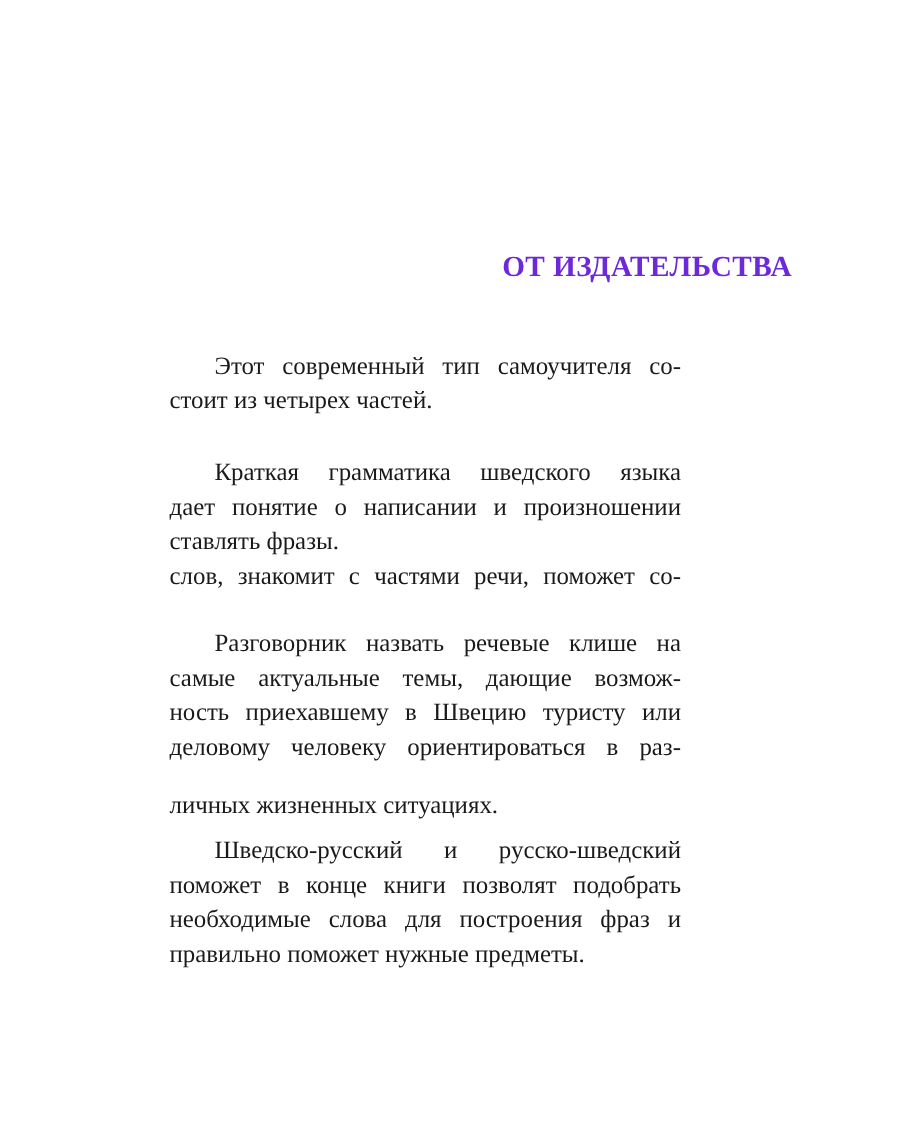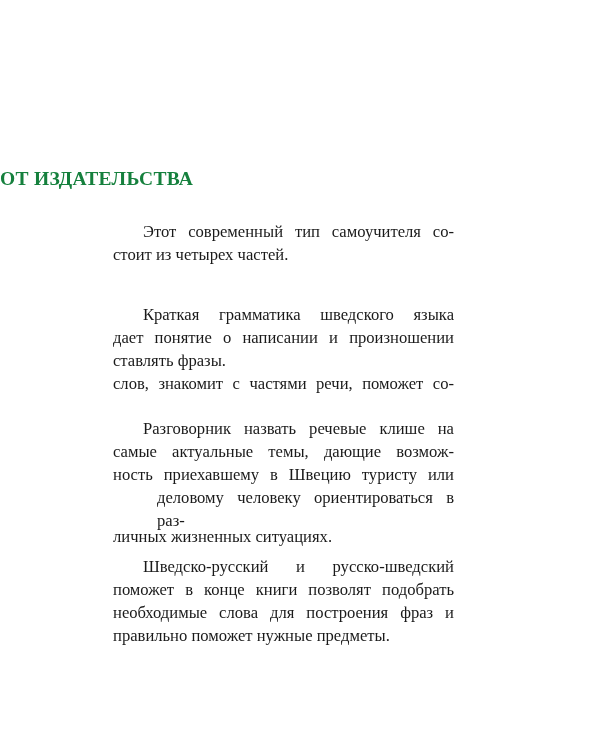--- a/index.html
+++ b/index.html
@@ -5,32 +5,32 @@
     html, body { margin: 0; padding: 0; }
     body {
       width: 600px; height: 750px; background: #ffffff; overflow: hidden;
       position: relative;
       font-family: "Liberation Serif", "DejaVu Serif", serif;
       color: #1a1a1a;
     }
     .page { position: absolute; left: 0; top: 0; width: 600px; height: 750px; }
     .heading {
       position: absolute; left: 0; width: 528px; top: 168px;
-      text-align: left; font-weight: bold; font-size: 19.5px;
-      letter-spacing: 0.3px; color: #15803d;
+      text-align: right; font-weight: bold; font-size: 19.5px;
+      letter-spacing: 0.3px; color: #6d28d9;
     }
     .para { position: absolute; left: 113px; width: 341px; }
     .line {
       display: block; height: 23px; line-height: 23px; font-size: 16.6px;
       text-align: justify; text-align-last: justify; white-space: nowrap;
       overflow: visible;
     }
     .line.first { padding-left: 30px; }
     .line.last { text-align-last: left; }
-    #p1 { top: 220px; }
+    #p1 { top: 232px; }
     #p2 { top: 303px; }
     #p3 { top: 417px; }
     #p4 { top: 555px; }
   </style>
 </head>
 <body>
 
 <div class="page">
   <div class="heading">ОТ ИЗДАТЕЛЬСТВА</div>
 
@@ -43,21 +43,21 @@
     <div class="line first" style="white-space: normal;">Краткая грамматика шведского языка</div>
     <div class="line" style="white-space: normal;">дает понятие о написании и произношении</div>
     <div class="line last" style="white-space: normal;">ставлять фразы.</div>
     <div class="line" style="white-space: normal;">слов, знакомит с частями речи, поможет со-</div>
   </div>
 
   <div class="para" id="p3">
     <div class="line first" style="white-space: normal;">Разговорник назвать речевые клише на</div>
     <div class="line" style="white-space: normal;">самые актуальные темы, дающие возмож-</div>
     <div class="line" style="white-space: normal;">ность приехавшему в Швецию туристу или</div>
-    <div class="line" style="white-space: normal; margin-left: 44px;">деловому человеку ориентироваться в раз-</div>
+    <div class="line" style="white-space: normal;">деловому человеку ориентироваться в раз-</div>
     <div class="line last" style="white-space: normal; margin-top: 16px;">личных жизненных ситуациях.</div>
   </div>
 
   <div class="para" id="p4">
     <div class="line first" style="white-space: normal;">Шведско-русский и русско-шведский</div>
     <div class="line" style="white-space: normal;">поможет в конце книги позволят подобрать</div>
     <div class="line" style="white-space: normal;">необходимые слова для построения фраз и</div>
     <div class="line last" style="white-space: normal;">правильно поможет нужные предметы.</div>
   </div>
 </div>

